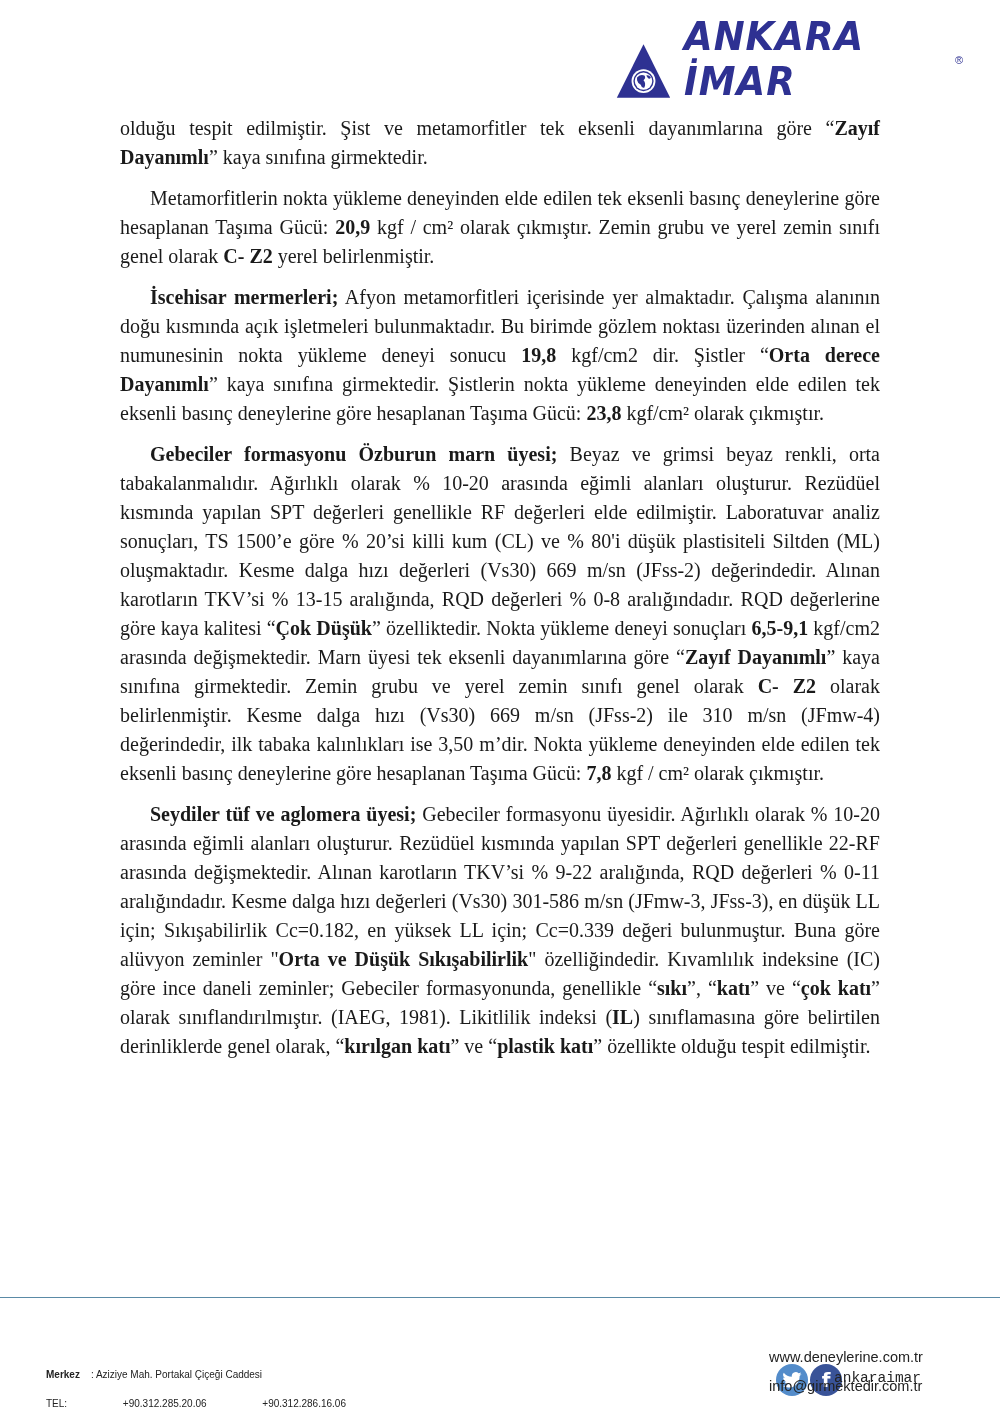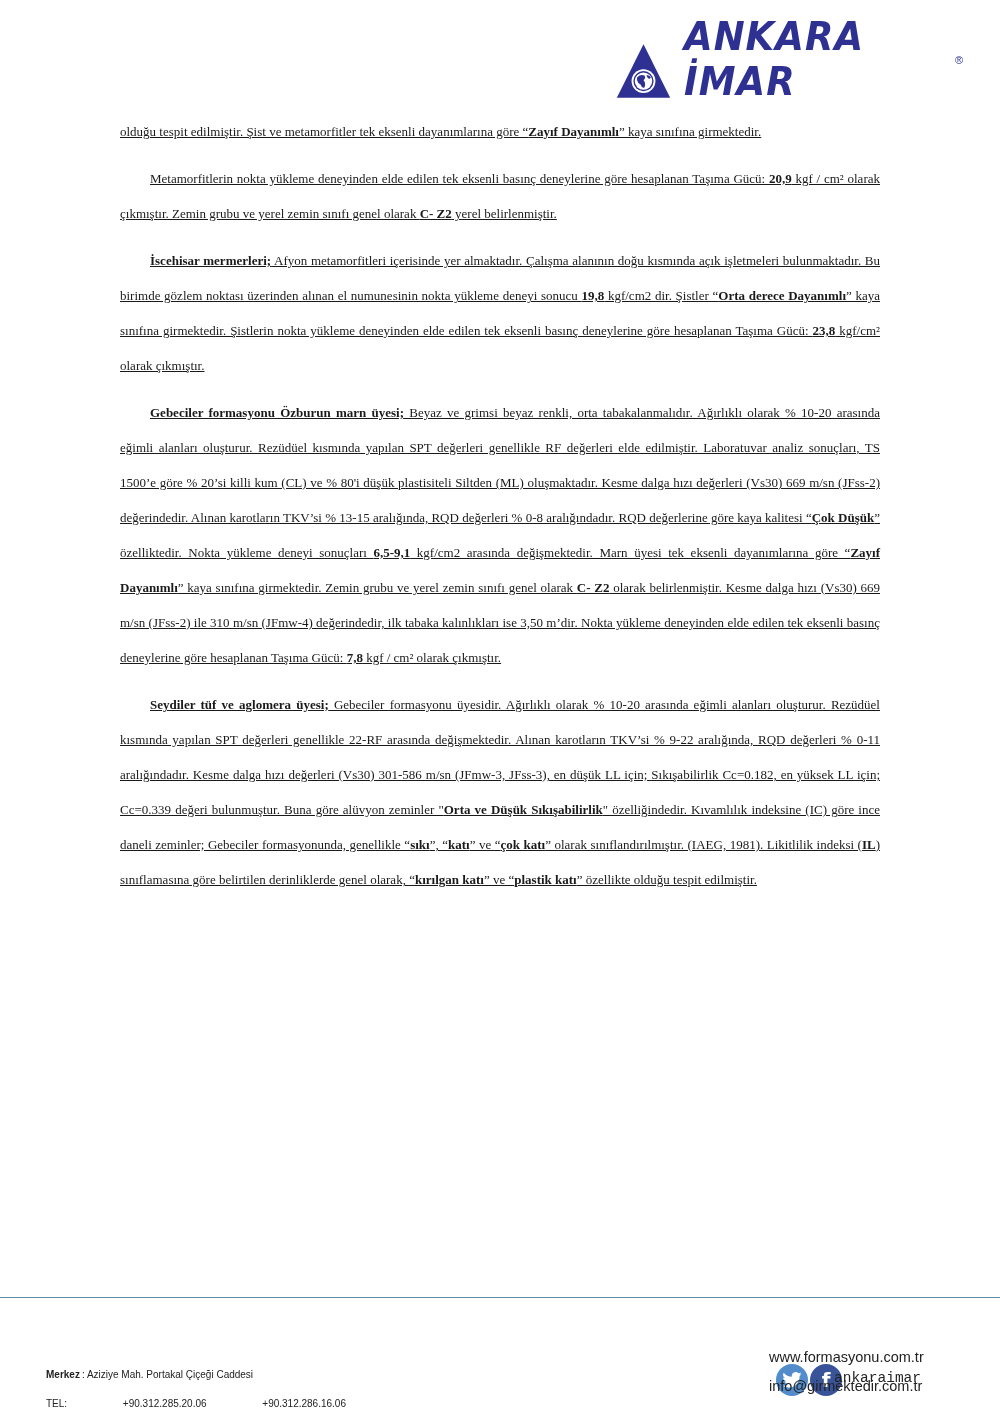--- a/index.html
+++ b/index.html
@@ -3,21 +3,21 @@
   <meta charset="utf-8">
   <style>
     html, body { margin: 0; padding: 0; background: #ffffff; }
     body { width: 1000px; height: 1414px; position: relative; overflow: hidden; font-family: "Liberation Serif", "DejaVu Serif", serif; color: #1a1a1a; }
 
     .logo { position: absolute; left: 615px; top: 36px; width: 350px; height: 66px; display: flex; align-items: flex-end; }
     .logo svg.mark { width: 62px; height: 62px; }
     .logo .brand { font-family: "DejaVu Sans", "Liberation Sans", sans-serif; font-weight: bold; font-size: 37px; color: #2e3192; letter-spacing: 1px; margin-left: 12px; transform: scaleY(1.05); font-style: italic; }
     .logo .reg { position: absolute; right: 2px; top: 18px; font-family: "Liberation Sans", sans-serif; font-size: 11px; color: #2e3192; }
 
-    .content { position: absolute; left: 120px; top: 114px; width: 760px; font-size: 13px; line-height: 35px; text-align: justify; text-decoration: underline; }
+    .content { position: absolute; left: 120px; top: 114px; width: 760px; font-size: 20px; line-height: 29px; text-align: justify; }
     .content p { margin: 0 0 12px 0; }
     .content p.indent { text-indent: 30px; }
     .content b { font-weight: bold; }
 
     .footer-line { position: absolute; left: 0; top: 1297px; width: 1000px; height: 1px; background: #5a8aa6; }
     .addr { position: absolute; left: 46px; top: 1360px; width: 300px; font-family: "Liberation Sans", "DejaVu Sans", sans-serif; font-size: 10px; color: #222; }
     .addr .row { height: 29px; line-height: 29px; display: flex; justify-content: space-between; white-space: nowrap; }
     .addr .row b { font-weight: bold; }
 
     .contact { position: absolute; left: 769px; top: 1349px; width: 200px; height: 60px; font-family: "Liberation Sans", "DejaVu Sans", sans-serif; font-size: 14.5px; color: #222; }
@@ -49,31 +49,31 @@
     <p class="indent"><b>İscehisar mermerleri;</b><span> Afyon metamorfitleri içerisinde yer almaktadır. Çalışma alanının doğu kısmında açık işletmeleri bulunmaktadır. Bu birimde gözlem noktası üzerinden alınan el numunesinin nokta yükleme deneyi sonucu </span><b>19,8</b><span> kgf/cm2 dir. Şistler “</span><b>Orta derece Dayanımlı</b><span>” kaya sınıfına girmektedir. Şistlerin nokta yükleme deneyinden elde edilen tek eksenli basınç deneylerine göre hesaplanan Taşıma Gücü: </span><b>23,8</b><span> kgf/cm² olarak çıkmıştır.</span></p>
     <p class="indent"><b>Gebeciler formasyonu Özburun marn üyesi;</b><span> Beyaz ve grimsi beyaz renkli, orta tabakalanmalıdır. Ağırlıklı olarak % 10-20 arasında eğimli alanları oluşturur. Rezüdüel kısmında yapılan SPT değerleri genellikle RF değerleri elde edilmiştir. Laboratuvar analiz sonuçları, TS 1500’e göre % 20’si killi kum (CL) ve % 80'i düşük plastisiteli Siltden (ML) oluşmaktadır. Kesme dalga hızı değerleri (Vs30) 669 m/sn (JFss-2) değerindedir. Alınan karotların TKV’si % 13-15 aralığında, RQD değerleri % 0-8 aralığındadır. RQD değerlerine göre kaya kalitesi “</span><b>Çok Düşük</b><span>” özelliktedir. Nokta yükleme deneyi sonuçları </span><b>6,5-9,1</b><span> kgf/cm2 arasında değişmektedir. Marn üyesi tek eksenli dayanımlarına göre “</span><b>Zayıf Dayanımlı</b><span>” kaya sınıfına girmektedir. Zemin grubu ve yerel zemin sınıfı genel olarak </span><b>C- Z2</b><span> olarak belirlenmiştir. Kesme dalga hızı (Vs30) 669 m/sn (JFss-2) ile 310 m/sn (JFmw-4) değerindedir, ilk tabaka kalınlıkları ise 3,50 m’dir. Nokta yükleme deneyinden elde edilen tek eksenli basınç deneylerine göre hesaplanan Taşıma Gücü: </span><b>7,8</b><span> kgf / cm² olarak çıkmıştır.</span></p>
     <p class="indent"><b>Seydiler tüf ve aglomera üyesi;</b><span> Gebeciler formasyonu üyesidir. Ağırlıklı olarak % 10-20 arasında eğimli alanları oluşturur. Rezüdüel kısmında yapılan SPT değerleri genellikle 22-RF arasında değişmektedir. Alınan karotların TKV’si % 9-22 aralığında, RQD değerleri % 0-11 aralığındadır. Kesme dalga hızı değerleri (Vs30) 301-586 m/sn (JFmw-3, JFss-3), en düşük LL için; Sıkışabilirlik Cc=0.182, en yüksek LL için; Cc=0.339 değeri bulunmuştur. Buna göre alüvyon zeminler "</span><b>Orta ve Düşük Sıkışabilirlik</b><span>" özelliğindedir. Kıvamlılık indeksine (IC) göre ince daneli zeminler; Gebeciler formasyonunda, genellikle “</span><b>sıkı</b><span>”, “</span><b>katı</b><span>” ve “</span><b>çok katı</b><span>” olarak sınıflandırılmıştır. (IAEG, 1981). Likitlilik indeksi (</span><b>IL</b><span>) sınıflamasına göre belirtilen derinliklerde genel olarak, “</span><b>kırılgan katı</b><span>” ve “</span><b>plastik katı</b><span>” özellikte olduğu tespit edilmiştir.</span></p>
   </div>
 
 <div class="footer-line"></div>
 
 <div class="addr">
   <div class="row">
     <span><b>Merkez</b></span>
-    <span style="flex:1; margin-left:2px; display:flex; justify-content:space-between;">: Aziziye Mah. Portakal Çiçeği Caddesi</span>
+    <span style="flex:1; margin-left:11px; display:flex; justify-content:space-between;">: Aziziye Mah. Portakal Çiçeği Caddesi</span>
   </div>
   <div class="row">
     <span>TEL:</span>
     <span>+90.312.285.20.06</span>
     <span>+90.312.286.16.06</span>
   </div>
 </div>
 
 <div class="contact">
-  <span class="web">www.formasyonu.com.tr</span>
+  <span class="web">www.deneylerine.com.tr</span>
   <span class="tw">
     <svg width="20" height="16" viewBox="0 0 24 20">
         <path fill="#ffffff" d="M24 2.4a9.8 9.8 0 0 1-2.8.8A4.9 4.9 0 0 0 23.3.5a9.9 9.9 0 0 1-3.1 1.2A4.9 4.9 0 0 0 11.8 6 14 14 0 0 1 1.7.9a4.9 4.9 0 0 0 1.5 6.6A4.9 4.9 0 0 1 1 6.9v.1a4.9 4.9 0 0 0 3.9 4.8 4.9 4.9 0 0 1-2.2.1 4.9 4.9 0 0 0 4.6 3.4A9.9 9.9 0 0 1 0 17.3 14 14 0 0 0 7.5 19.5c9.1 0 14-7.5 14-14v-.6A10 10 0 0 0 24 2.4z"></path>
       </svg>
   </span>
   <span class="fb">f</span>
   <span class="handle">ankaraimar</span>
   <span class="mail">info@girmektedir.com.tr</span>
 </div>
 

